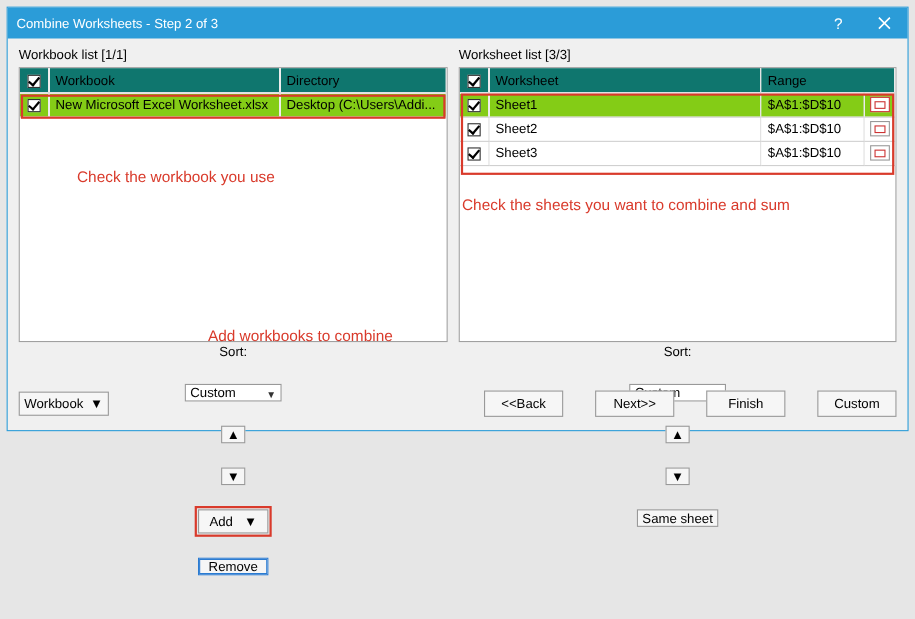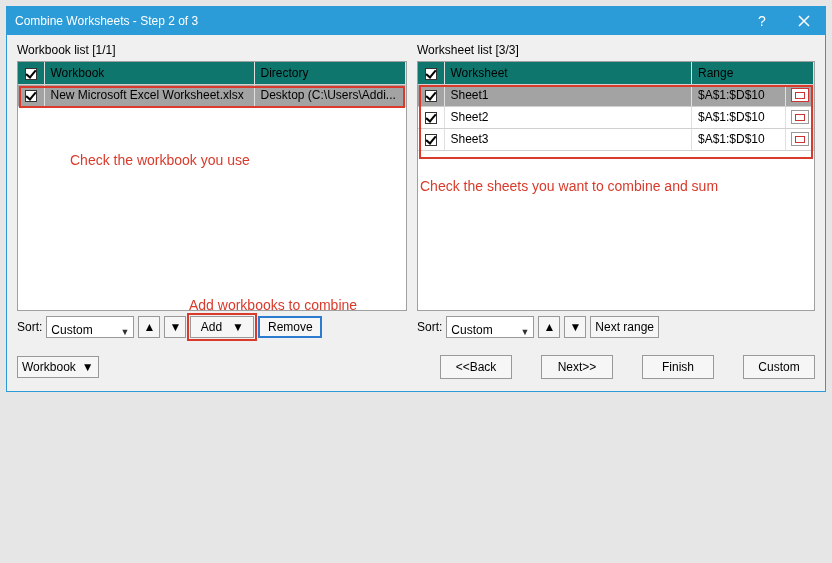--- a/index.html
+++ b/index.html
@@ -81,35 +81,36 @@
   }
   th { background: #0f766e; }
   col.chk { width: 26px; }
   .chk-cell { text-align: center; padding:0; }
   .chkbox {
     display:inline-block; width:12px; height:12px; border:1px solid #333; background:#fff; position:relative; vertical-align:middle;
   }
   .chkbox::after {
     content:""; position:absolute; left:2px; top:-1px; width:4px; height:8px; border:solid #000; border-width:0 2px 2px 0; transform:rotate(40deg);
   }
-  .row-sel td { background: #a3a3a3; }
+  .row-sel td { background: #84cc16; }
   .range-btn {
     display:inline-block; width:18px; height:14px; border:1px solid #999; background:#fff; vertical-align:middle; position:relative;
   }
   .range-btn::before { content:""; position:absolute; left:3px; top:3px; width:8px; height:5px; border:1px solid #c33; }
   .range-btn.active { border-color:#c33; }
   .red-box { position:absolute; border:2px solid #d93a2b; pointer-events:none; }
   .red-text { position:absolute; color:#d93a2b; font-size:14px; font-family:"Segoe UI",sans-serif; pointer-events:none; }
   .toolbar {
     position:absolute;
     bottom: 40px;
     height: 28px;
     display:flex;
     align-items:center;
-    gap:4px;
+    gap:22px;
+    flex-direction:column;
   }
   .toolbar.left { left:0; width:390px; }
   .toolbar.right { left:400px; right:0; }
   .lbl { font-size:12px; }
   .combo {
     display:inline-flex; align-items:flex-end; justify-content:space-between;
     border:1px solid #999; background:#fff; height:22px; padding:0 4px; font-size:12px;
     min-width:88px;
   }
   .combo .arr { font-size:9px; color:#333; margin-left:6px; }
@@ -240,21 +241,21 @@
         <span>Custom</span>
         <span class="arr">▼</span>
       </div>
       <div class="btn sq">
           <span>▲</span>
         </div>
       <div class="btn sq">
           <span>▼</span>
         </div>
       <div class="btn">
-          <span>Next range</span>
+          <span>Same sheet</span>
         </div>
     </div>
 
     <div class="footer">
       <div class="btn" style="min-width:72px;">
         <span>Workbook</span>
         <span class="arr" style="margin-left:6px;">▼</span>
       </div>
       <div class="rightbtns">
         <div class="btn big">

